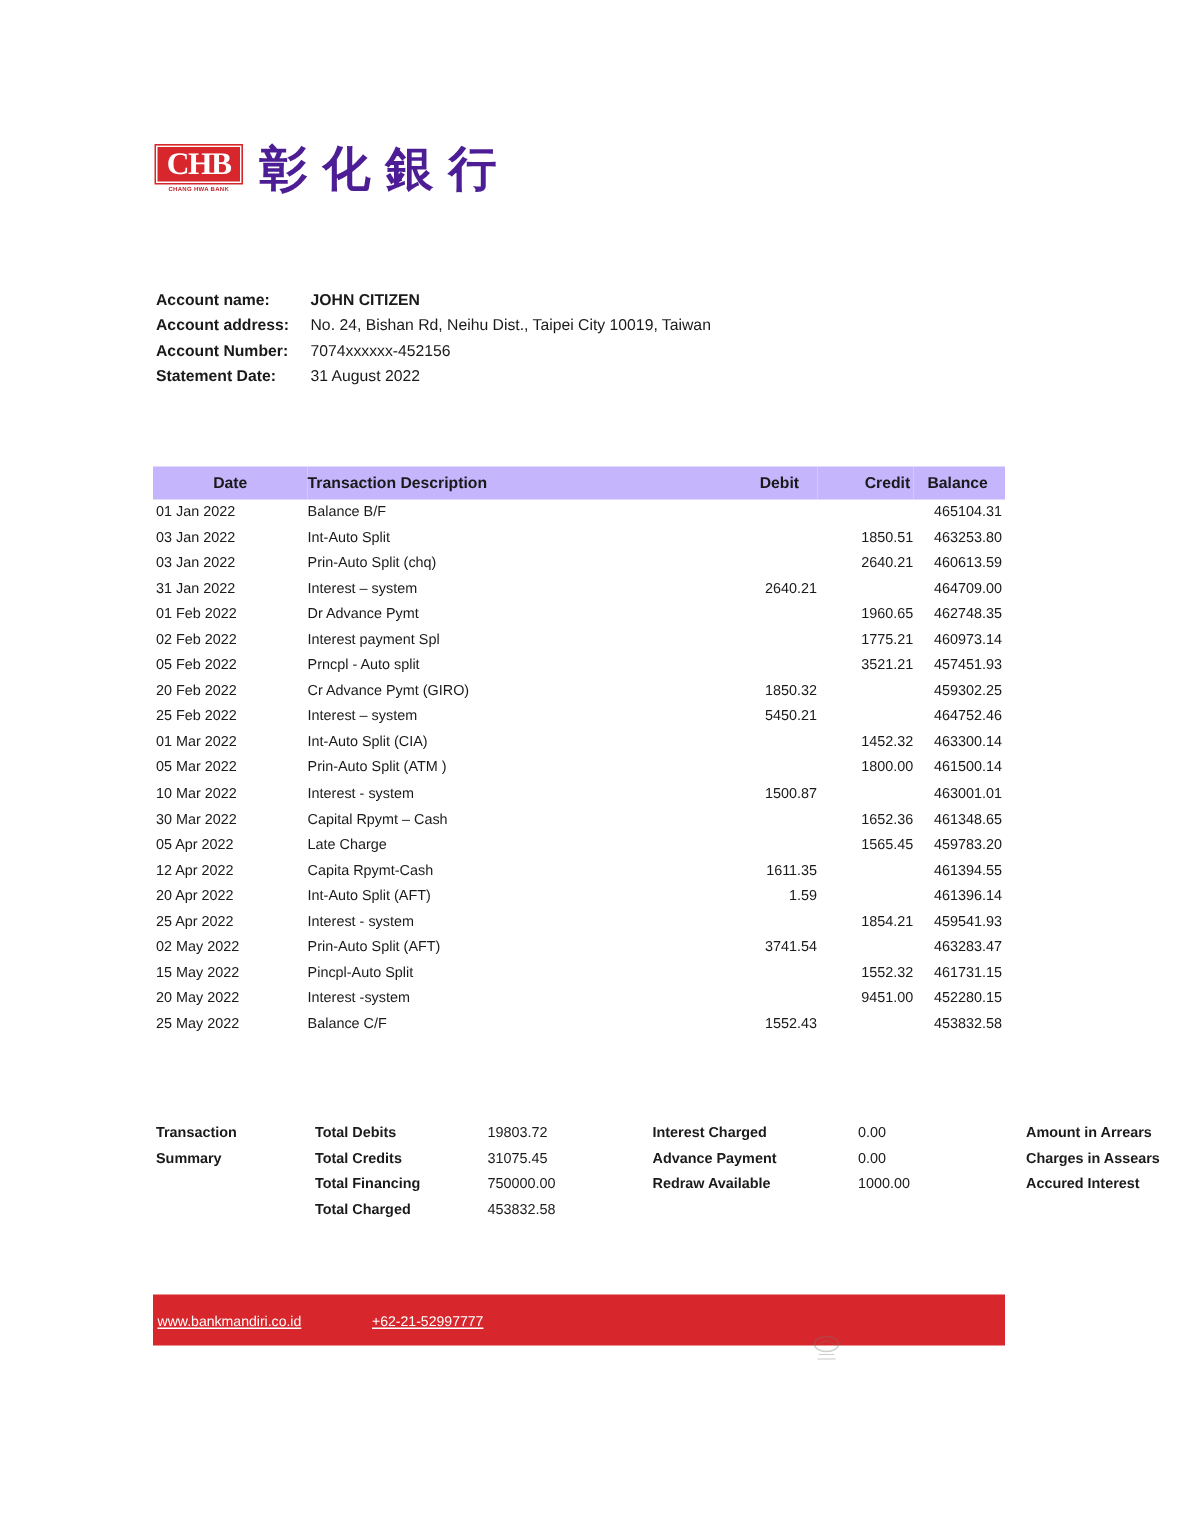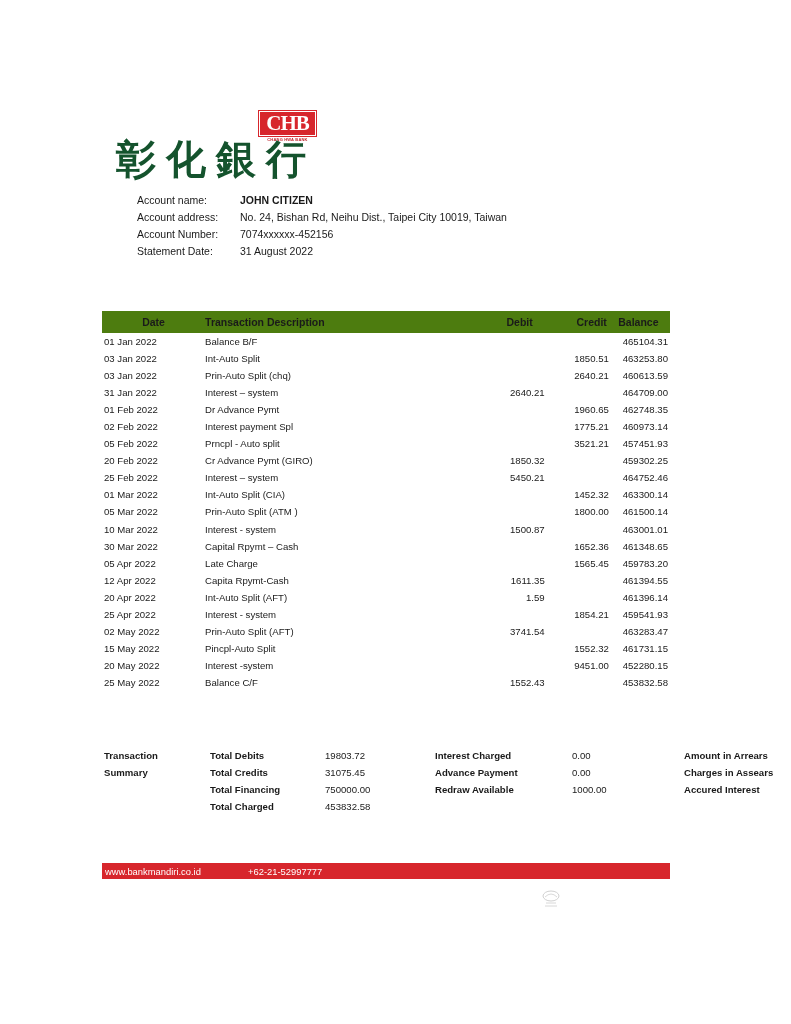--- a/index.html
+++ b/index.html
@@ -1,43 +1,43 @@
 <!DOCTYPE html>
 <html><head>
   <meta charset="utf-8">
   <style>
     html, body { margin: 0; padding: 0; background: #ffffff; }
     body {
       width: 791px; height: 1024px; position: relative; overflow: hidden;
       font-family: "Liberation Sans", "DejaVu Sans", sans-serif;
       color: #1a1a1a;
     }
-    .logo { position: absolute; left: 104px; top: 111px; height: 34px; display: flex; align-items: flex-end; flex-direction: column; }
+    .logo { position: absolute; left: 104px; top: 95px; height: 34px; display: flex; align-items: center; }
     .chb-box {
       width: 57px; height: 25px; background: #d7262c; color: #fff;
       font-family: "Liberation Serif", "DejaVu Serif", serif; font-size: 21px; font-weight: bold;
       letter-spacing: -1px; display: flex; align-items: center; justify-content: center;
       box-sizing: border-box; border: 1.5px solid #fff; outline: 1px solid #d7262c;
     }
     .chb-wrap { display: flex; flex-direction: column; align-items: center; }
     .chb-sub { font-size: 4px; color: #c0272d; font-weight: bold; letter-spacing: 0.2px; margin-top: 1px; }
     .chinese-name {
-      margin-left: 12px; font-family: "DejaVu Serif", serif; font-size: 40px; font-weight: bold;
-      letter-spacing: 10px; color: #14532d; line-height: 34px;
+      margin-left: 12px; font-family: "DejaVu Serif", serif; font-size: 32px; font-weight: bold;
+      letter-spacing: 10px; color: #4c1d95; line-height: 34px;
     }
 
     .acct { position: absolute; left: 104px; top: 191px; font-size: 10.5px; }
     .acct-row { display: flex; height: 17px; align-items: center; }
-    .acct-label { width: 103px; font-weight: normal; margin-left: 33px; }
+    .acct-label { width: 103px; font-weight: bold; }
     .acct-value { }
     .acct-value.bold { font-weight: bold; }
 
     .tx-table { position: absolute; left: 102px; top: 311px; width: 568px; border-collapse: collapse; font-size: 9.6px; }
     .tx-table th {
-      background: #4d7c0f; font-weight: bold; font-size: 10.5px; height: 22px; padding: 0; text-align: left;
+      background: #c4b5fd; font-weight: bold; font-size: 10.5px; height: 22px; padding: 0; text-align: left;
     }
     .tx-table td { height: 17.05px; padding: 0; white-space: nowrap; }
     .c-date { width: 104px; padding-left: 2px !important; }
     th.c-date { text-align: center !important; padding-left: 0 !important; width: 64px; }
     .c-desc { width: 260px; }
     .c-debit { width: 80px; text-align: right !important; }
     .c-credit { width: 64px; text-align: right !important; }
     .c-bal { width: 60px; text-align: right !important; padding-right: 2px !important; }
     th.c-debit { text-align: right !important; padding-right: 12px !important; }
     th.c-credit { text-align: right !important; padding-right: 2px !important; }
@@ -48,23 +48,23 @@
     .sum-row { display: flex; height: 17px; align-items: flex-end; gap: 40px; }
     .s-lbl { width: 66px; font-weight: bold; }
     .s-k1 { width: 75px; font-weight: bold; }
     .s-v1 { width: 70px; }
     .s-k2 { width: 97px; font-weight: bold; }
     .s-v2 { width: 72px; }
     .s-k3 { width: 130px; font-weight: bold; }
     .s-v3 { width: 55px; text-align: right; }
 
     .footer {
-      position: absolute; left: 102px; top: 863px; width: 568px; height: 16px;
+      position: absolute; left: 102px; top: 863px; width: 568px; height: 34px;
       background: #d7262c; color: #fff; font-size: 9.4px; display: flex; align-items: center;
-      box-sizing: border-box; padding: 0 3px;
+      box-sizing: border-box; padding: 0 3px; text-decoration: underline;
     }
     .f-web { width: 143px; }
     .f-addr { flex: 1; }
     .f-phone { text-align: right; }
 
     .stamp-icon { position: absolute; left: 540px; top: 888px; width: 22px; height: 20px; opacity: 0.35; }
   </style>
 </head>
 <body>
 

